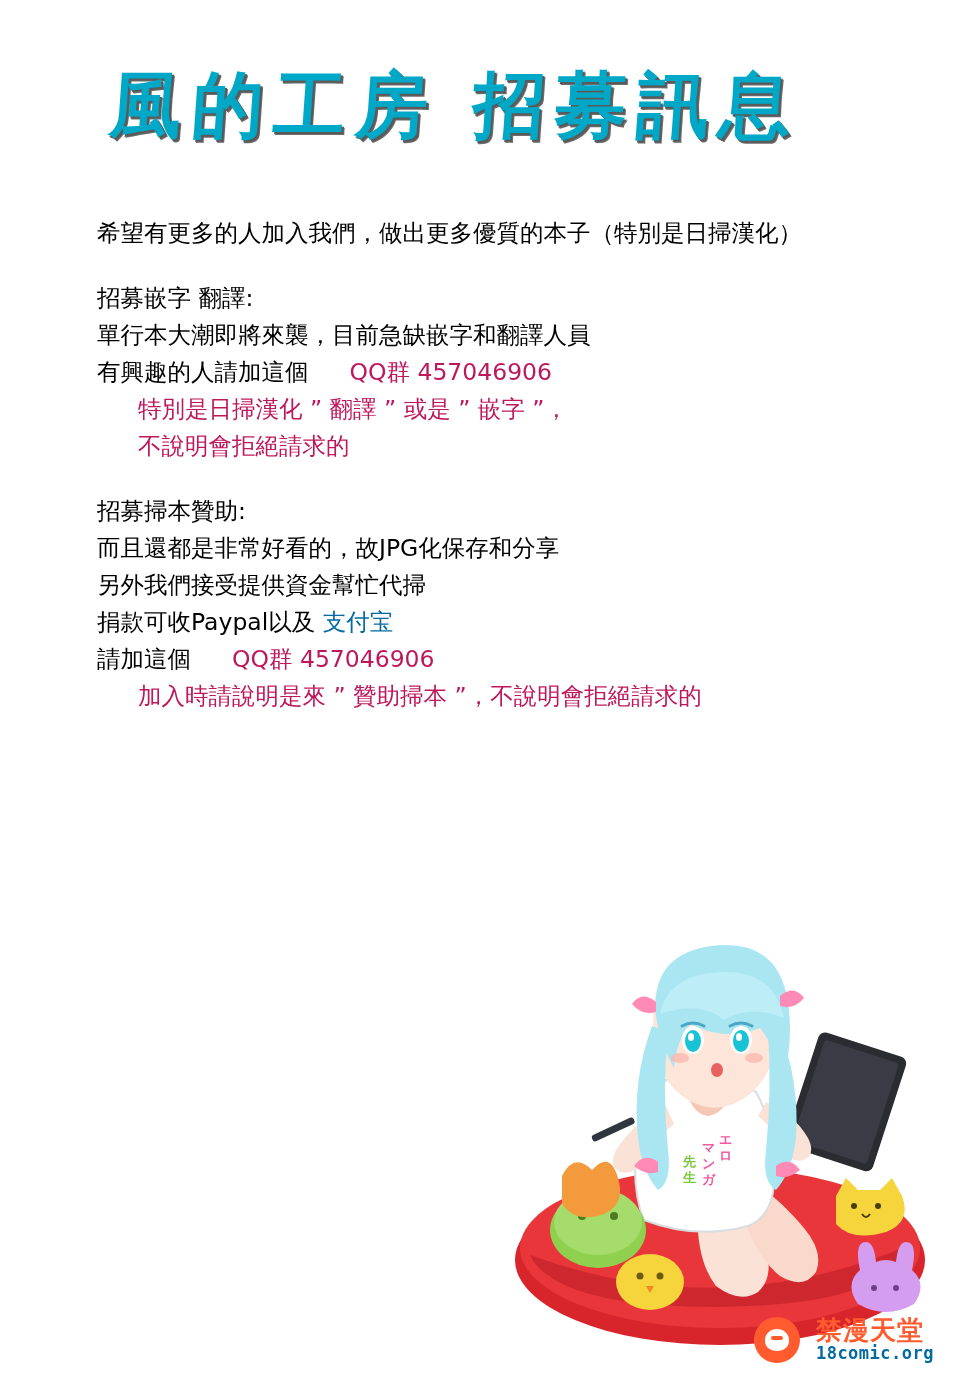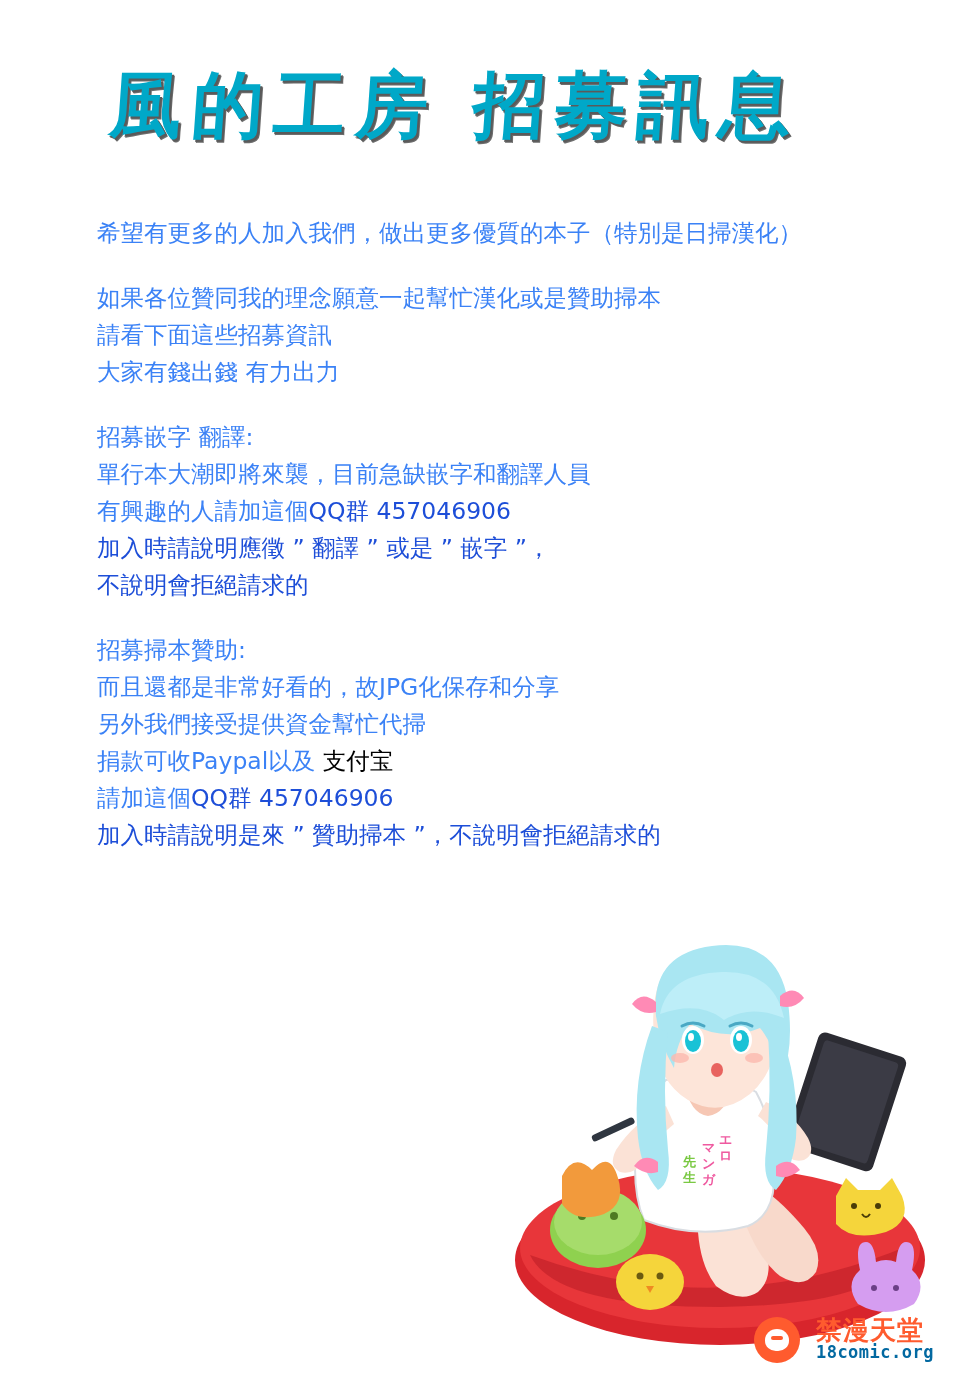--- a/index.html
+++ b/index.html
@@ -41,39 +41,39 @@
     top: 215px;
     width: 820px;
     font-size: 23.5px;
     line-height: 37px;
     color: #1e9fd0;
     font-family: "DejaVu Sans", "Liberation Sans", sans-serif;
     white-space: nowrap;
   }
   .para { margin-bottom: 28px; }
   .line { display: block; }
-  .blue { color: #3b82f6; }
-  .red  { color: #1d4ed8; }
-  .pink { color: #000000; }
+  .blue { color: #000000; }
+  .red  { color: #be185d; padding-left: 41px; }
+  .pink { color: #0369a1; }
 
   
   #illus {
     position: absolute;
     left: 470px;
     top: 930px;
     width: 490px;
     height: 420px;
   }
   
   #watermark {
     position: absolute;
     right: 26px;
     bottom: 24px;
     display: flex;
-    align-items: flex-start;
+    align-items: center;
     gap: 16px;
   }
   #wm-badge {
     width: 46px; height: 46px;
     border-radius: 50%;
     background: #ff5b2e;
     position: relative;
     flex: none;
   }
   #wm-badge::before {
@@ -113,29 +113,24 @@
 
 <div id="page">
 
   <div id="title">風的工房 招募訊息</div>
 
   <div id="body-text">
       <div class="para">
         <span class="line"><span class="blue">希望有更多的人加入我們，做出更多優質的本子（特別是日掃漢化）</span></span>
       </div>
       <div class="para">
-        <span class="line"><span class="blue">如果各位贊同我的理念願意一起幫忙漢化或是贊助掃本</span></span>
-        <span class="line"><span class="blue">請看下面這些招募資訊</span></span>
-        <span class="line"><span class="blue">大家有錢出錢 有力出力</span></span>
-      </div>
-      <div class="para">
         <span class="line"><span class="blue">招募嵌字 翻譯:</span></span>
         <span class="line"><span class="blue">單行本大潮即將來襲，目前急缺嵌字和翻譯人員</span></span>
         <span class="line"><span class="blue">有興趣的人請加這個</span><span class="red">QQ群 457046906</span></span>
-        <span class="line"><span class="red">加入時請說明應徵 ” 翻譯 ” 或是 ” 嵌字 ”，</span></span>
+        <span class="line"><span class="red">特別是日掃漢化 ” 翻譯 ” 或是 ” 嵌字 ”，</span></span>
         <span class="line"><span class="red">不說明會拒絕請求的</span></span>
       </div>
       <div class="para">
         <span class="line"><span class="blue">招募掃本贊助:</span></span>
         <span class="line"><span class="blue">而且還都是非常好看的，故JPG化保存和分享</span></span>
         <span class="line"><span class="blue">另外我們接受提供資金幫忙代掃</span></span>
         <span class="line"><span class="blue">捐款可收Paypal以及 </span><span class="pink">支付宝</span></span>
         <span class="line"><span class="blue">請加這個</span><span class="red">QQ群 457046906</span></span>
         <span class="line"><span class="red">加入時請說明是來 ” 贊助掃本 ”，不說明會拒絕請求的</span></span>
       </div>

